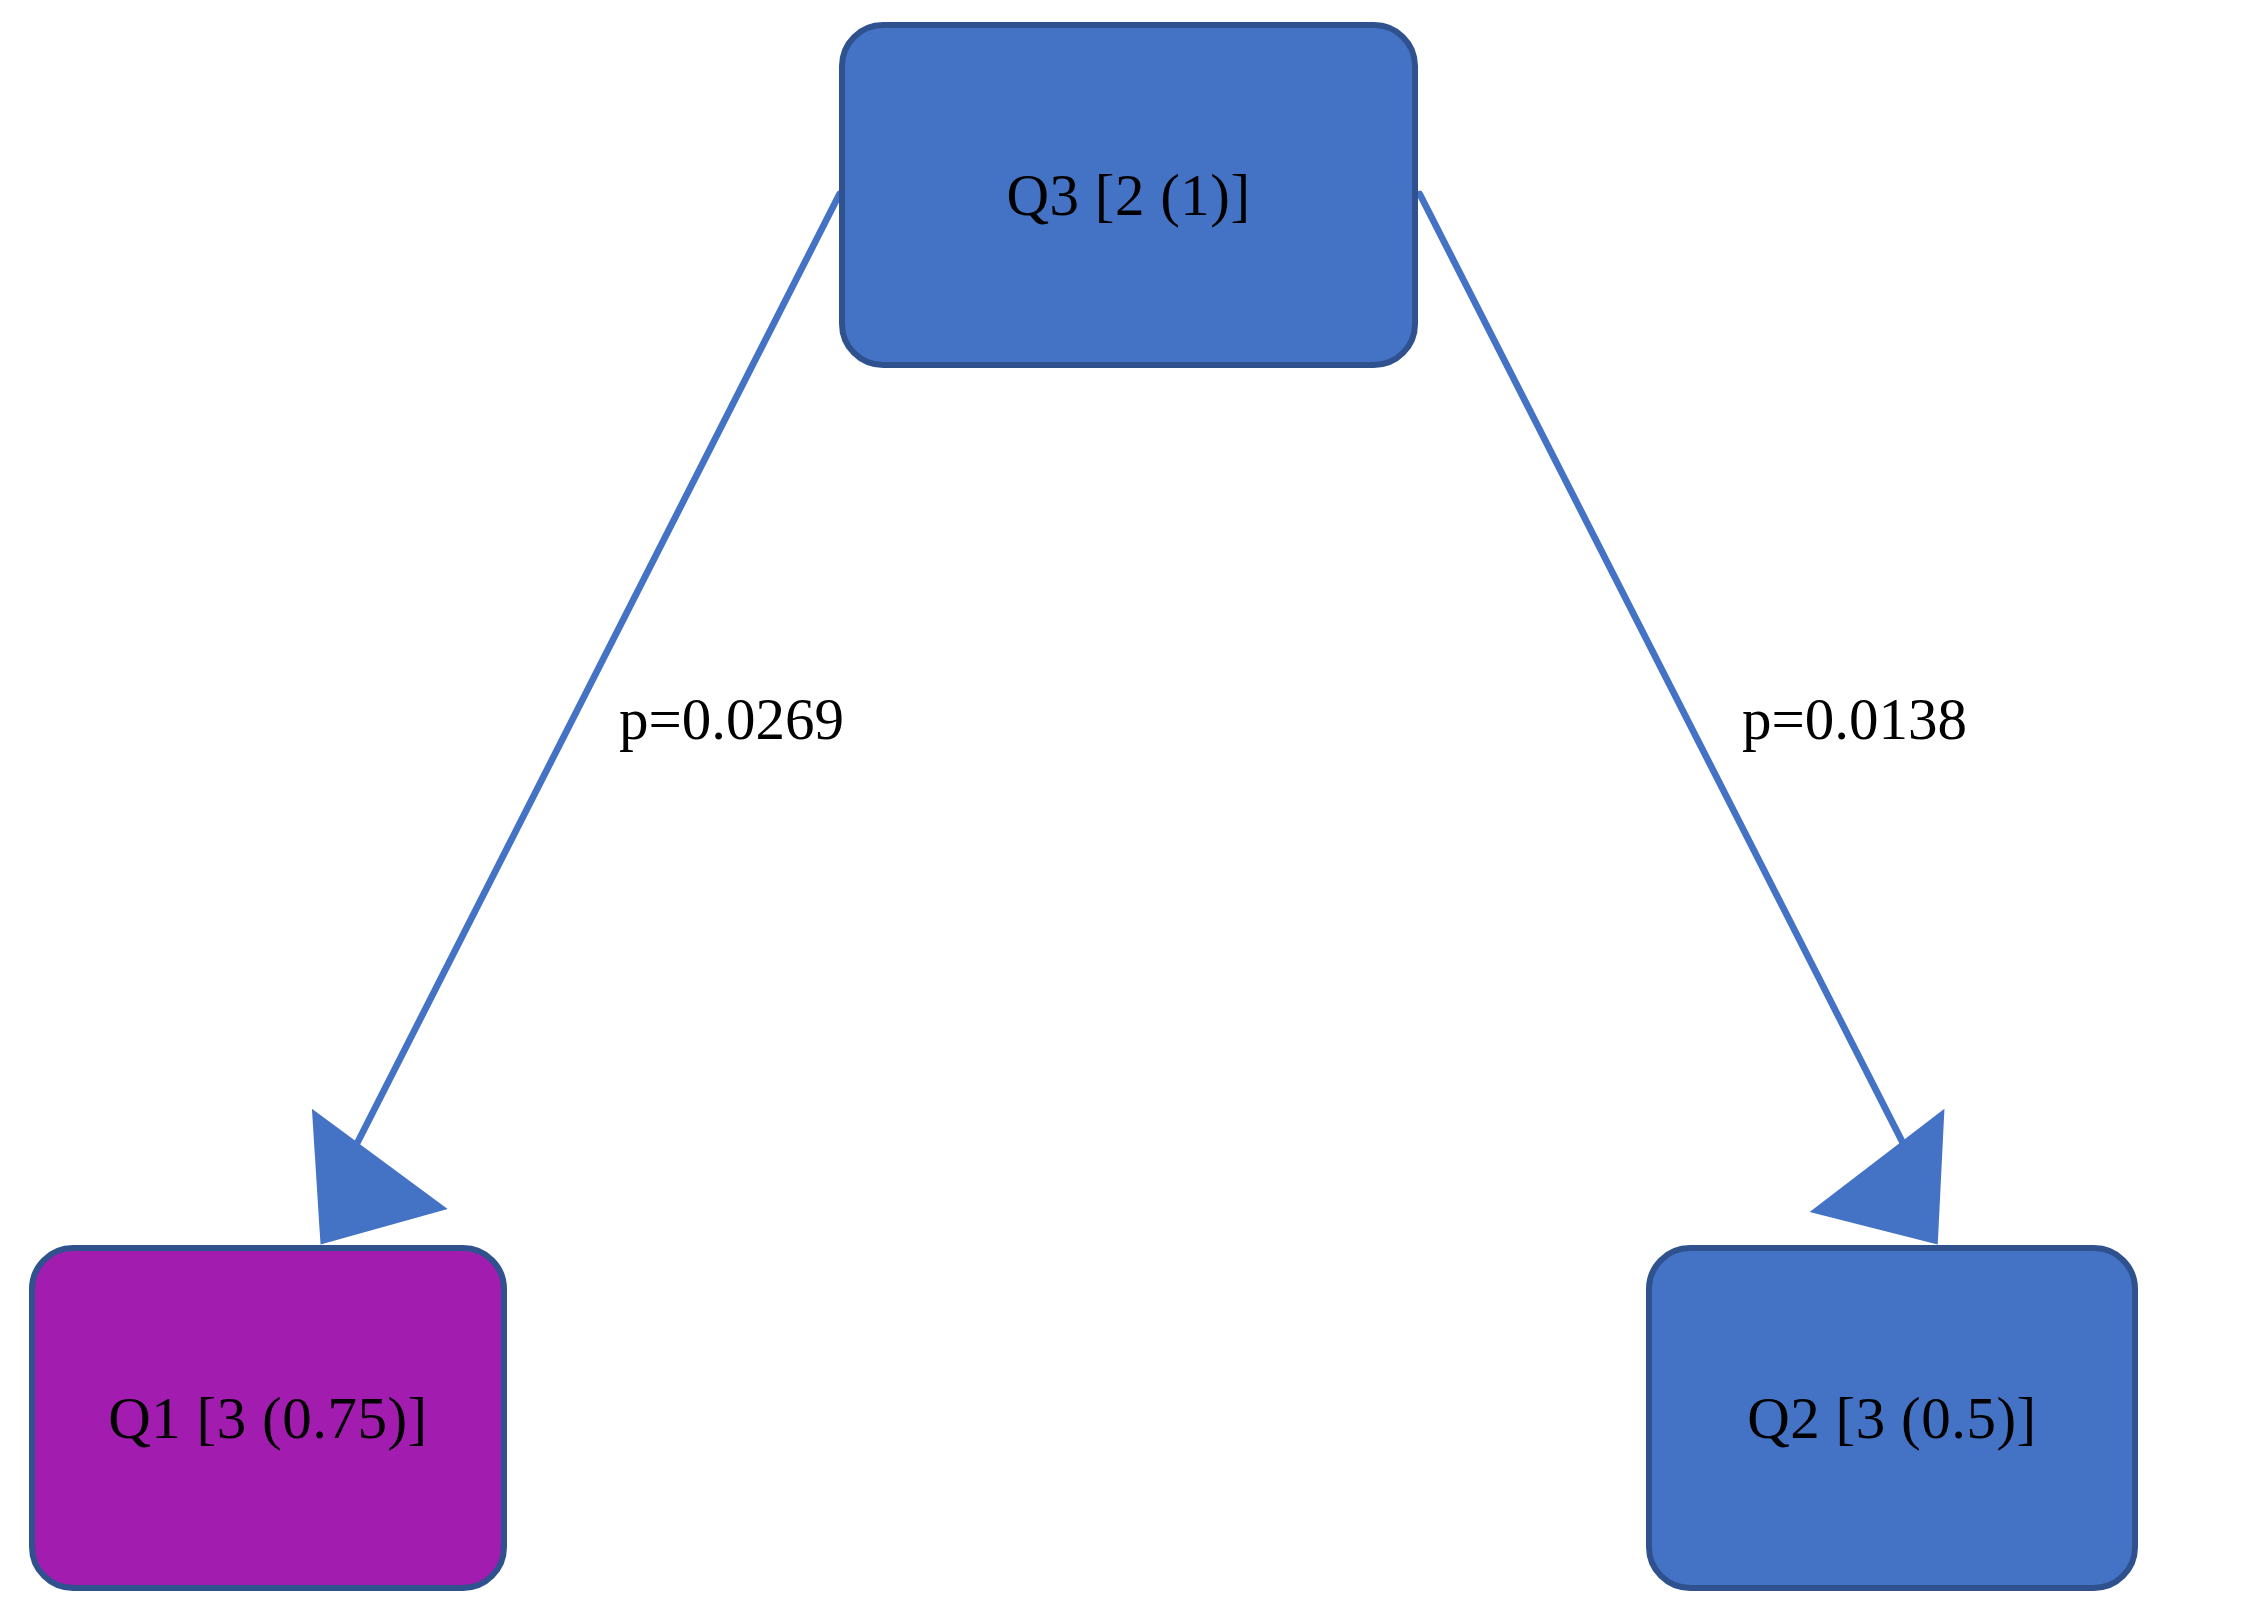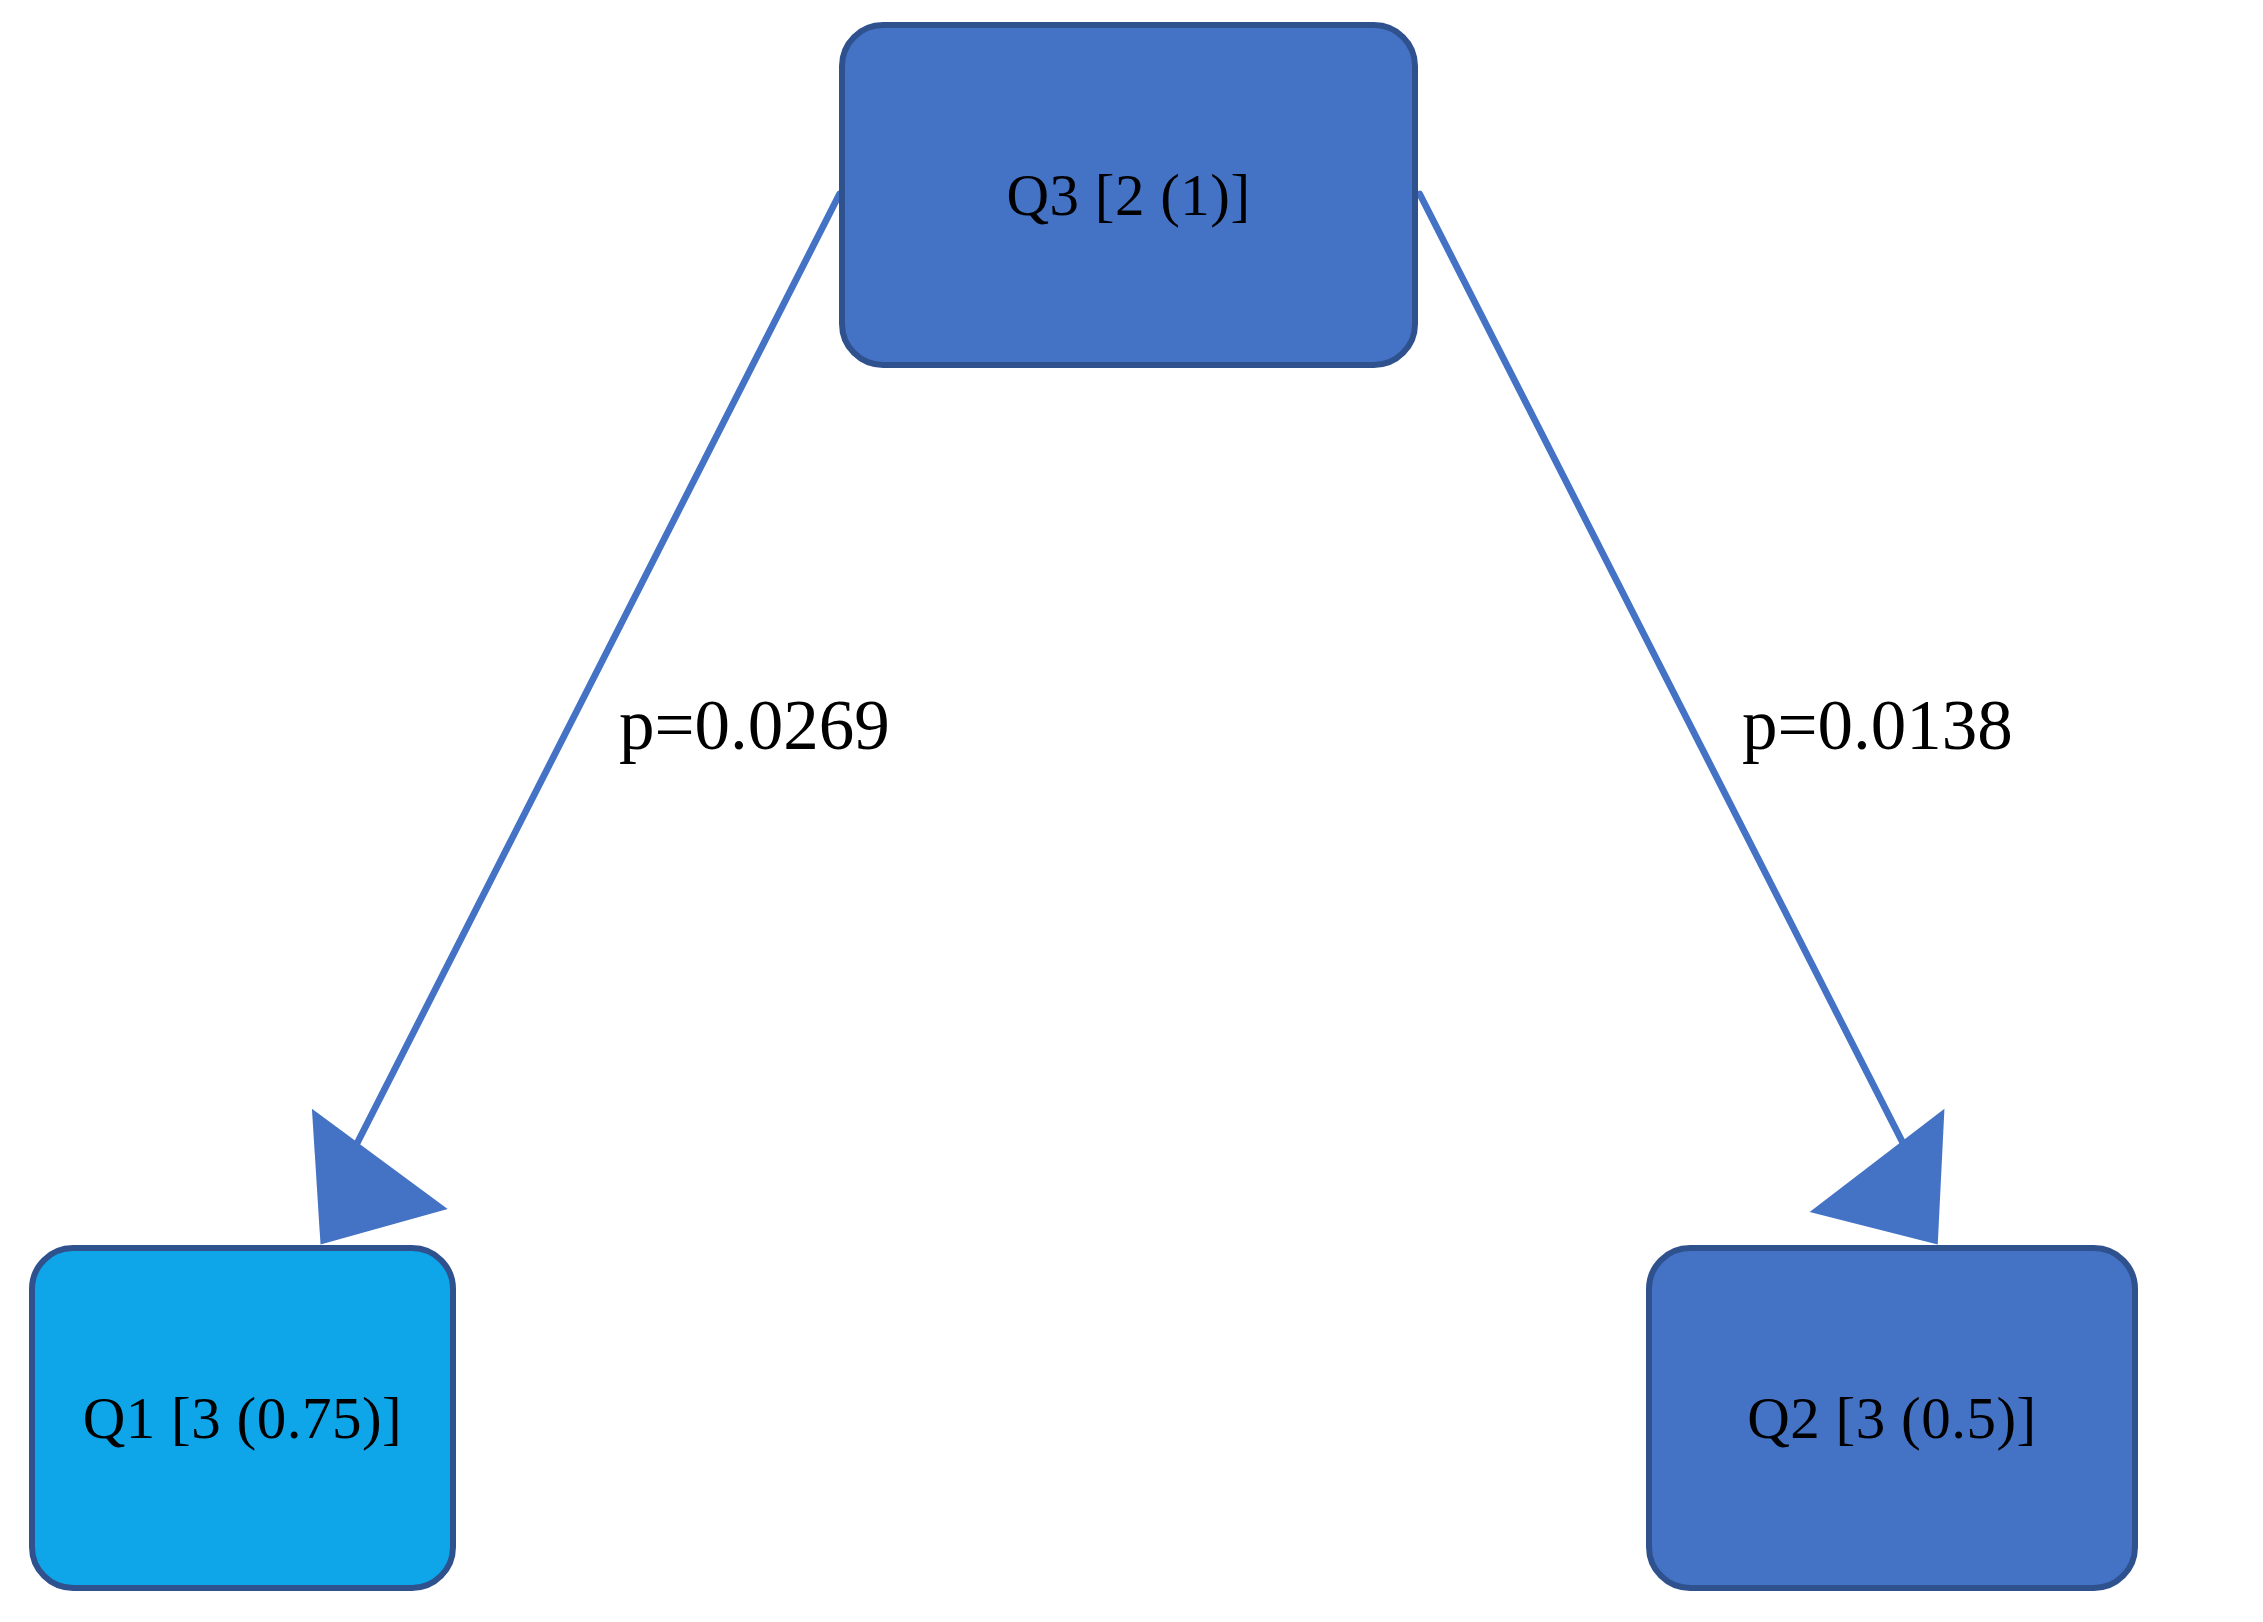--- a/index.html
+++ b/index.html
@@ -38,21 +38,21 @@
     font-family: "Liberation Serif", "DejaVu Serif", serif;
     font-size: 59px;
     line-height: 1;
     color: #000000;
     white-space: nowrap;
     letter-spacing: 0.5px;
   }
   .edge-label {
     position: absolute;
     font-family: "Liberation Serif", "DejaVu Serif", serif;
-    font-size: 71px;
+    font-size: 59px;
     line-height: 1;
     color: #000000;
     white-space: nowrap;
     z-index: 3;
   }
 </style>
 </head>
 <body>
 
 <div id="canvas" style="background: rgb(255, 255, 255);">
@@ -67,21 +67,21 @@
     <g>
       <line x1="1485" y1="203" x2="2012" y2="1238" stroke="#4472C4" stroke-width="7" stroke-linecap="round"></line>
       <polygon points="2027,1302 2034,1160 1893,1268" fill="#4472C4"></polygon>
     </g>
   </svg>
 
   <div class="node-box" id="node-q3" style="left: 839px; top: 22px; width: 579px; height: 346px; background-color: rgb(68, 114, 196); border-color: rgb(47, 82, 143);">
     <span class="node-label" style="color: rgb(0, 0, 0);">Q3 [2 (1)]</span>
   </div>
 
-  <div class="node-box" id="node-q1" style="left: 29px; top: 1245px; width: 427px; height: 346px; background-color: #0ea5e9; border-color: rgb(47, 82, 143);">
+  <div class="node-box" id="node-q1" style="left: 29px; top: 1245px; width: 478px; height: 346px; background-color: #a21caf; border-color: rgb(47, 82, 143);">
     <span class="node-label" style="color: rgb(0, 0, 0);">Q1 [3 (0.75)]</span>
   </div>
 
   <div class="node-box" id="node-q2" style="left: 1646px; top: 1245px; width: 492px; height: 346px; background-color: rgb(68, 114, 196); border-color: rgb(47, 82, 143);">
     <span class="node-label" style="color: rgb(0, 0, 0);">Q2 [3 (0.5)]</span>
   </div>
 
   <div class="edge-label" style="left: 619px; top: 690px; color: rgb(0, 0, 0);">p=0.0269</div>
 
   <div class="edge-label" style="left: 1742px; top: 690px; color: rgb(0, 0, 0);">p=0.0138</div>

